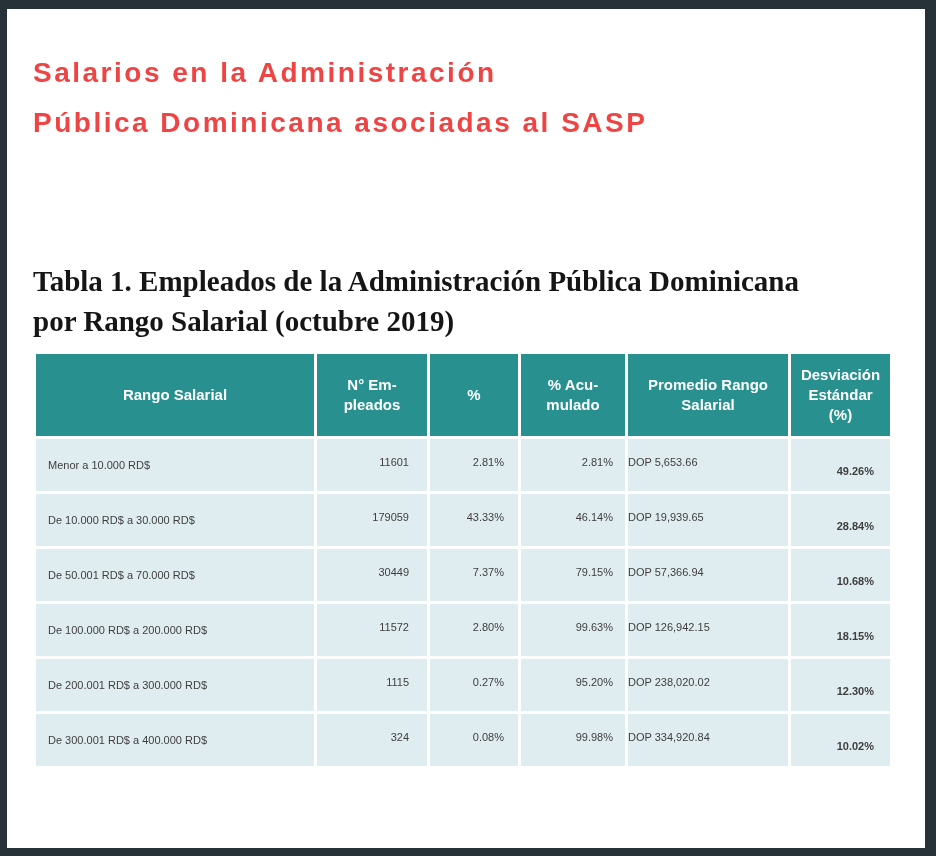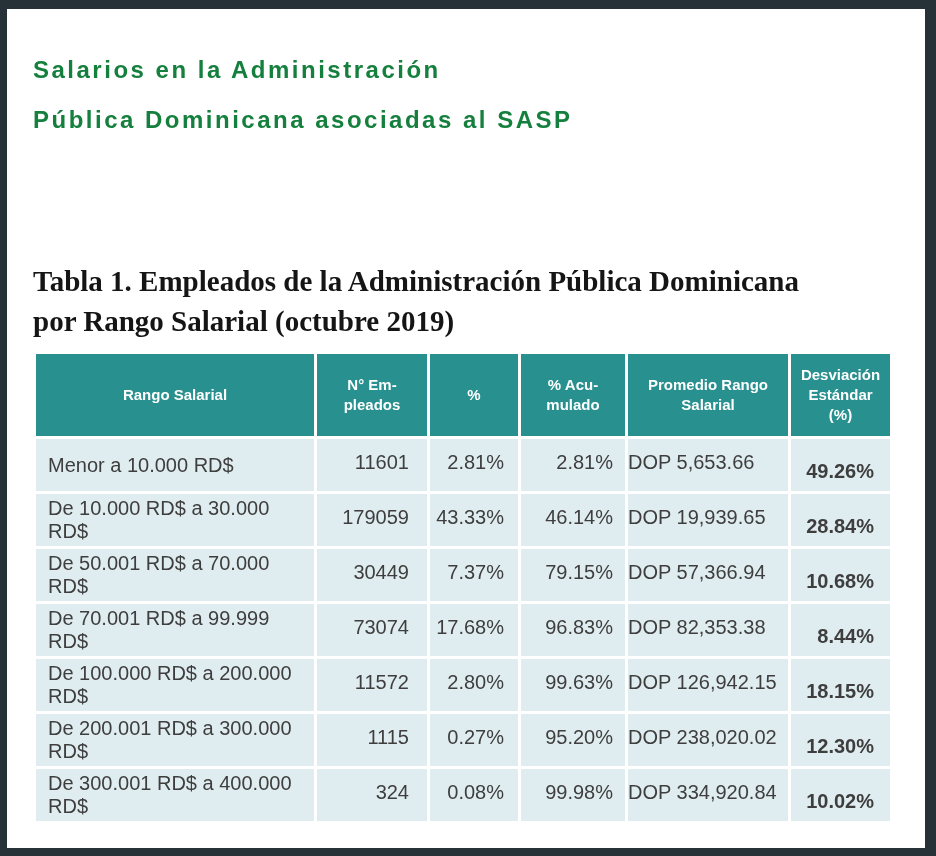--- a/index.html
+++ b/index.html
@@ -20,24 +20,24 @@
     border-bottom: 8px solid #263238;
     overflow: hidden;
   }
   .doc-title {
     position: absolute;
     left: 26px;
     top: 20px;
     width: 880px;
     font-family: "Liberation Sans", sans-serif;
     font-weight: bold;
-    font-size: 24px;
+    font-size: 28px;
     letter-spacing: 2.5px;
     line-height: 50px;
-    color: #15803d;
+    color: #ef4444;
     white-space: pre-line;
   }
   .table-caption {
     position: absolute;
     left: 26px;
     top: 228px;
     width: 880px;
     font-family: "Liberation Serif", serif;
     font-weight: bold;
     font-size: 29px;
@@ -63,21 +63,21 @@
     line-height: 1.35;
     height: 82px;
     text-align: center;
     vertical-align: middle;
     white-space: pre-line;
     padding: 0 4px;
   }
   .salary-table td {
     background: #e0edf0;
     color: #3e3e3e;
-    font-size: 20px;
+    font-size: 11px;
     height: 40px;
     vertical-align: middle;
     padding: 0;
   }
   .col-rango      { width: 278px; }
   .col-empleados  { width: 110px; }
   .col-pct        { width: 88px;  }
   .col-acum       { width: 104px; }
   .col-promedio   { width: 160px; }
   .col-desv       { width: 99px;  }
@@ -142,28 +142,20 @@
       </tr>
       <tr>
         <td class="cell-rango">De 50.001 RD$ a 70.000 RD$</td>
         <td class="cell-empleados">30449</td>
         <td class="cell-pct">7.37%</td>
         <td class="cell-acum">79.15%</td>
         <td class="cell-promedio">DOP 57,366.94</td>
         <td class="cell-desv">10.68%</td>
       </tr>
       <tr>
-        <td class="cell-rango">De 70.001 RD$ a 99.999 RD$</td>
-        <td class="cell-empleados">73074</td>
-        <td class="cell-pct">17.68%</td>
-        <td class="cell-acum">96.83%</td>
-        <td class="cell-promedio">DOP 82,353.38</td>
-        <td class="cell-desv">8.44%</td>
-      </tr>
-      <tr>
         <td class="cell-rango">De 100.000 RD$ a 200.000 RD$</td>
         <td class="cell-empleados">11572</td>
         <td class="cell-pct">2.80%</td>
         <td class="cell-acum">99.63%</td>
         <td class="cell-promedio">DOP 126,942.15</td>
         <td class="cell-desv">18.15%</td>
       </tr>
       <tr>
         <td class="cell-rango">De 200.001 RD$ a 300.000 RD$</td>
         <td class="cell-empleados">1115</td>

